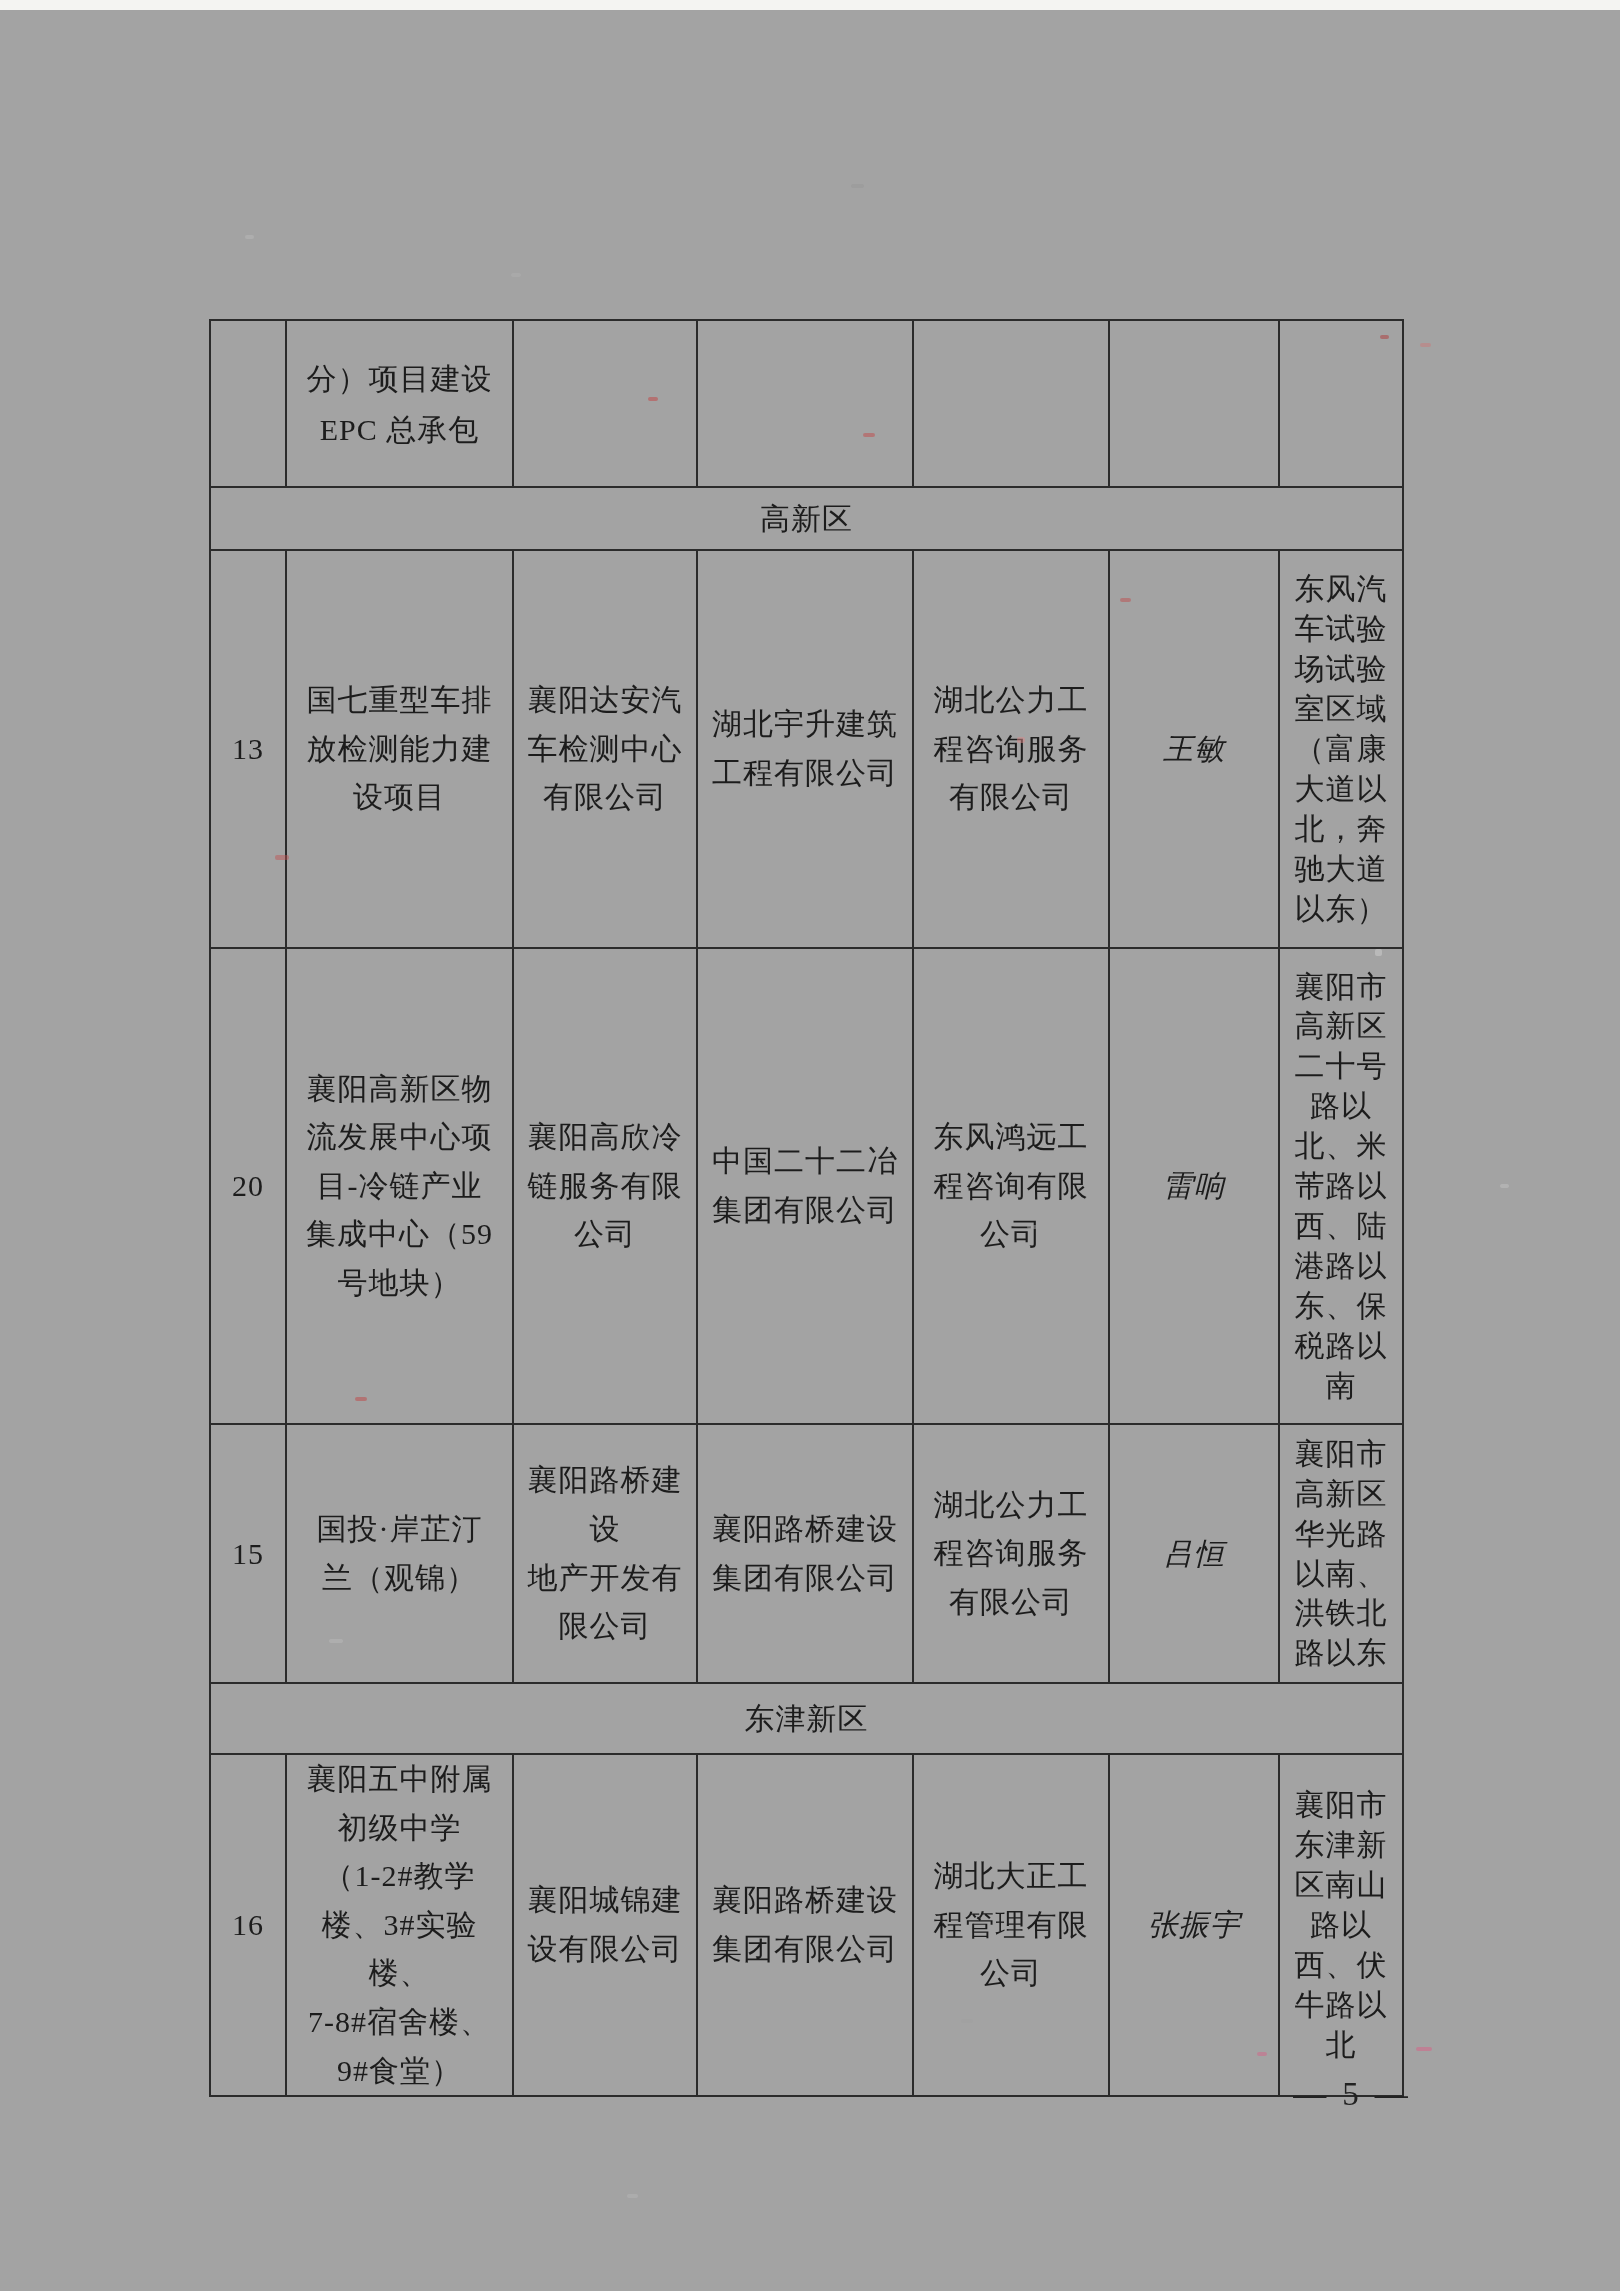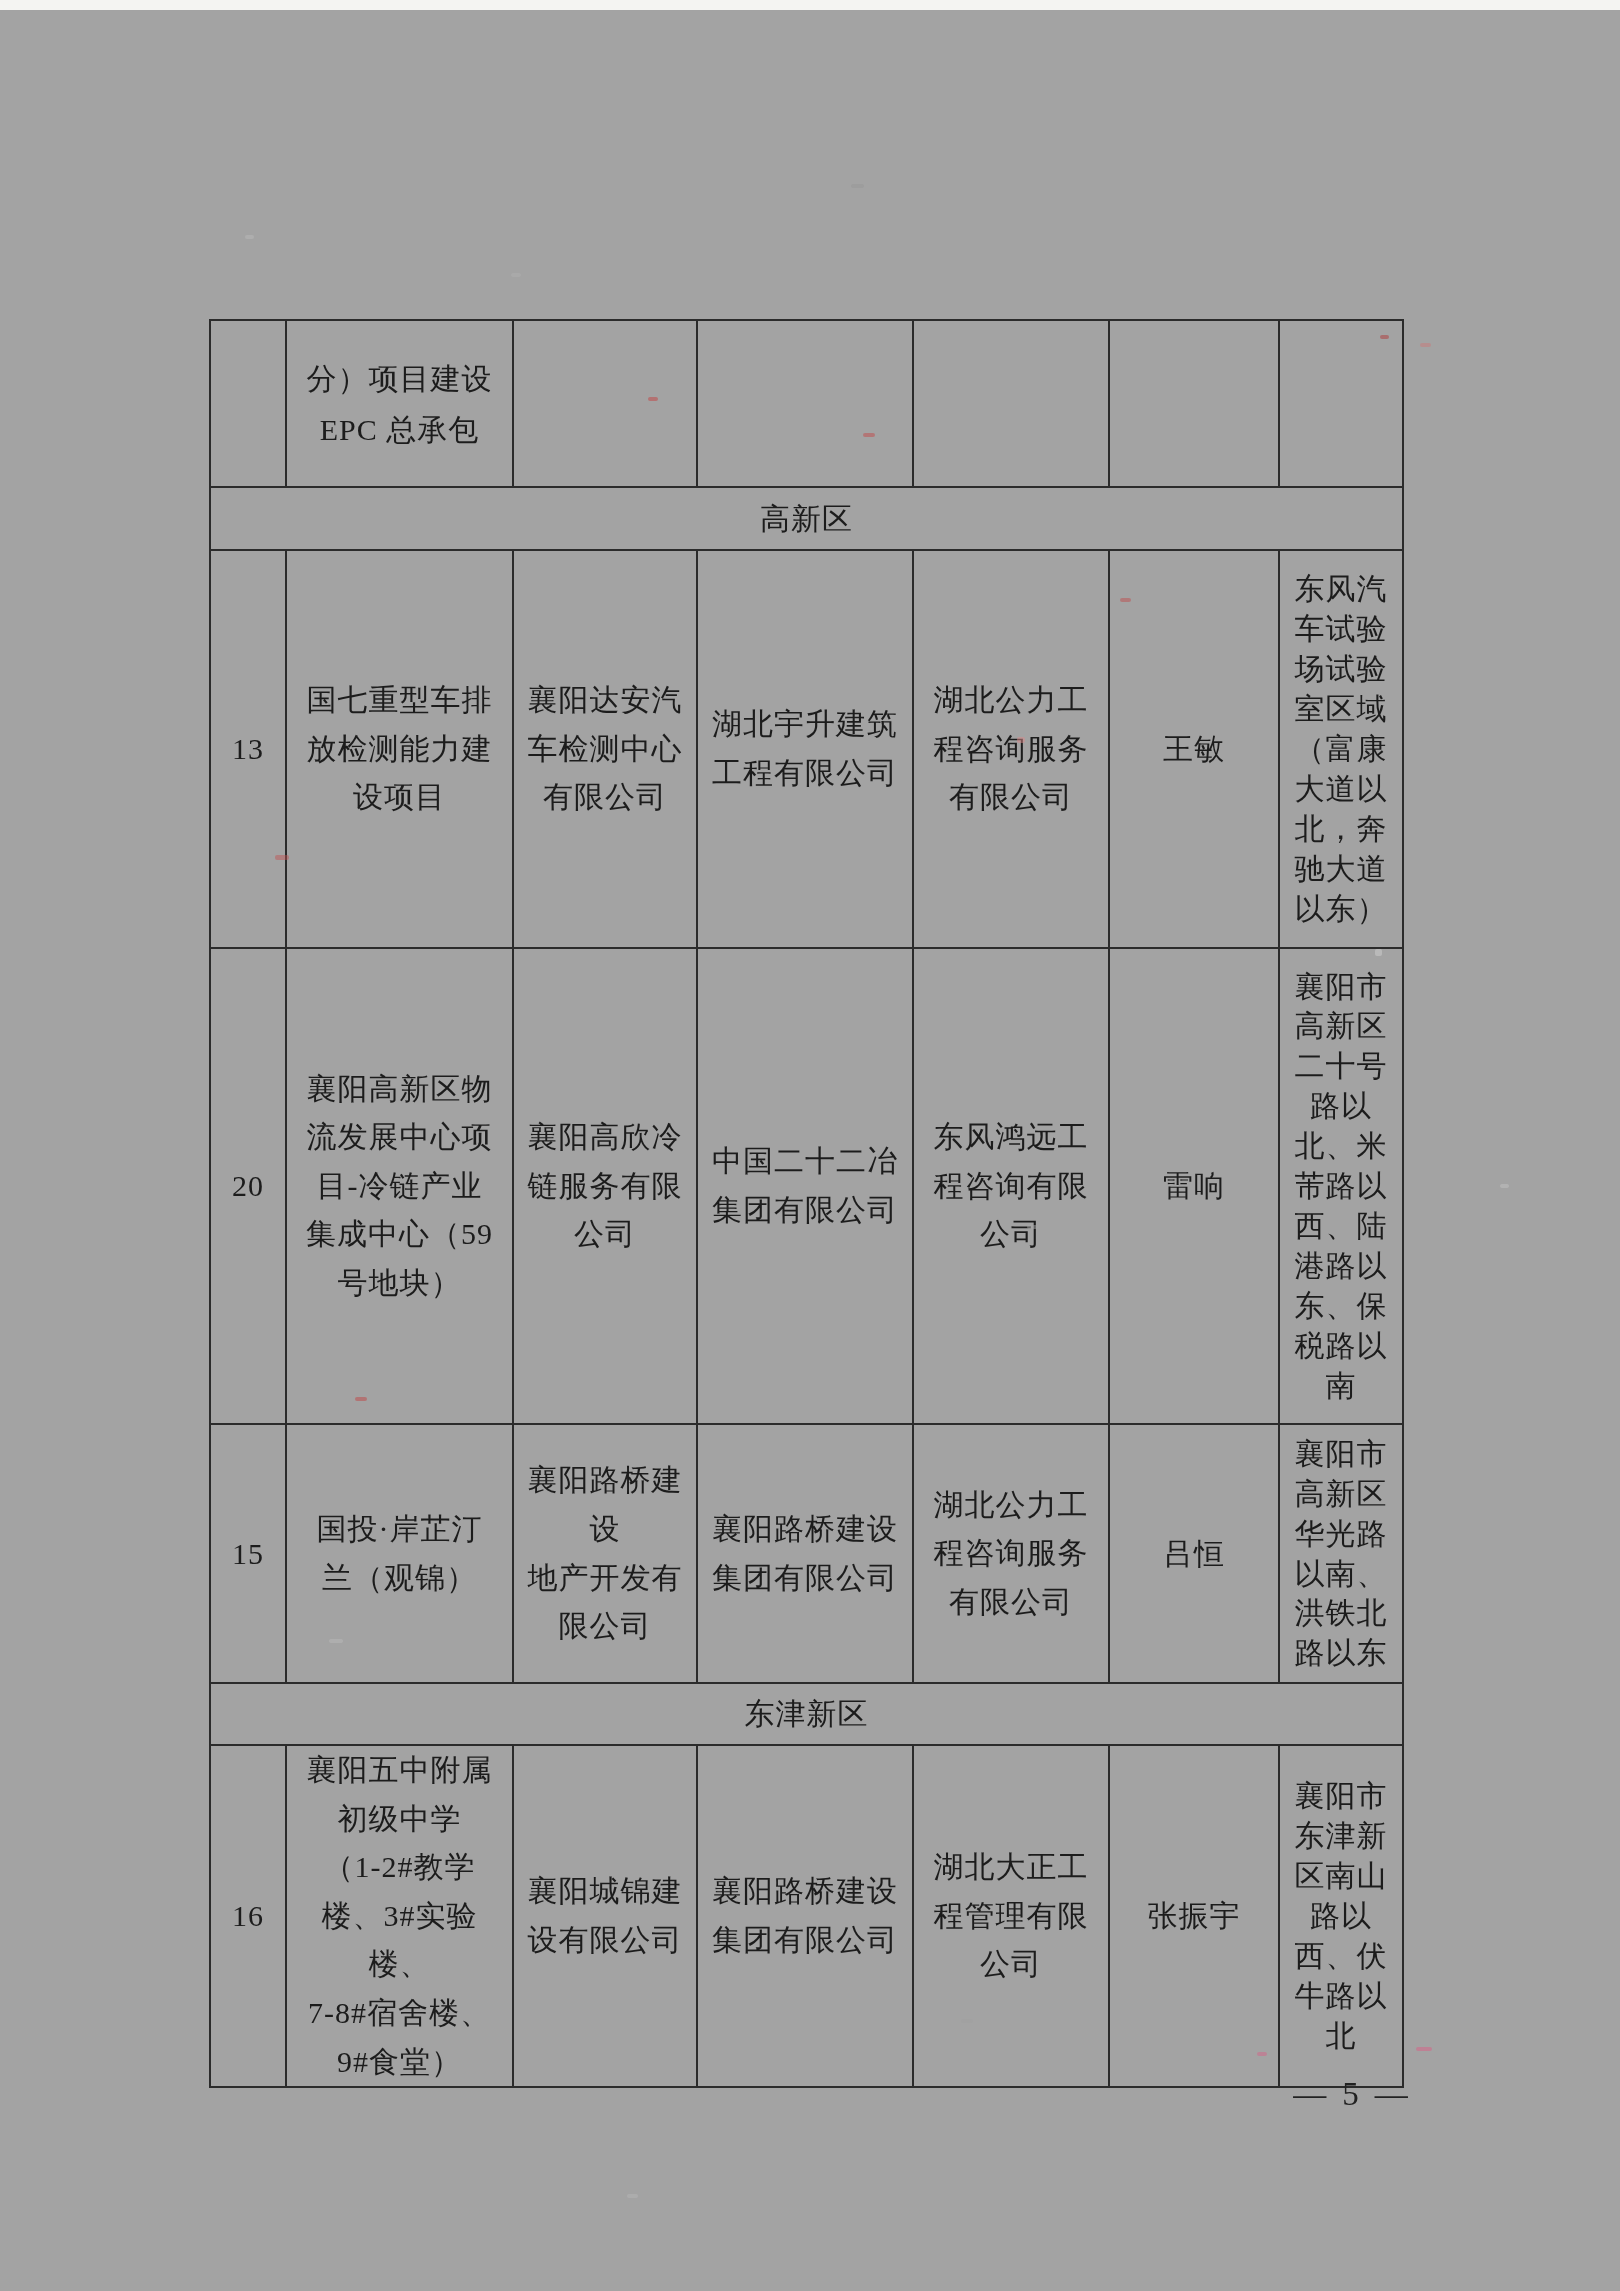--- a/index.html
+++ b/index.html
@@ -30,21 +30,21 @@
     padding:0 3.9px;
     white-space:pre-line;
     font-size:30px;
     color:#1c1c1c;
     letter-spacing:1px;
     overflow:hidden;
   }
   td.num{font-size:31px;line-height:1.6;border-radius:15px;}
   td.project{line-height:1.62;}
   td.unit{line-height:1.62;}
-  td.person{line-height:1.6;}
+  td.person{line-height:1.6;font-style:italic;}
   td.area{line-height:1.33;font-size:30px;padding:5.9px 2px;border-radius:29px;}
   td.cont-project{
     vertical-align:top;
     padding-top:15.7px;
     line-height:1.7;
   }
   td.sec-cell{
     font-size:34px;
     letter-spacing:2px;
     line-height:1.2;
@@ -166,21 +166,21 @@
 有限公司</td>
         <td class="person">吕恒</td>
         <td class="area">襄阳市
 高新区
 华光路
 以南、
 洪铁北
 路以东</td>
       </tr>
 
-      <tr style="height:62px">
+      <tr style="height:71px">
         <td class="sec-cell" colspan="7">东津新区</td>
       </tr>
 
       <tr style="height:276px">
         <td class="num">16</td>
         <td class="project">襄阳五中附属
 初级中学
 （1-2#教学
 楼、3#实验楼、
 7-8#宿舍楼、

